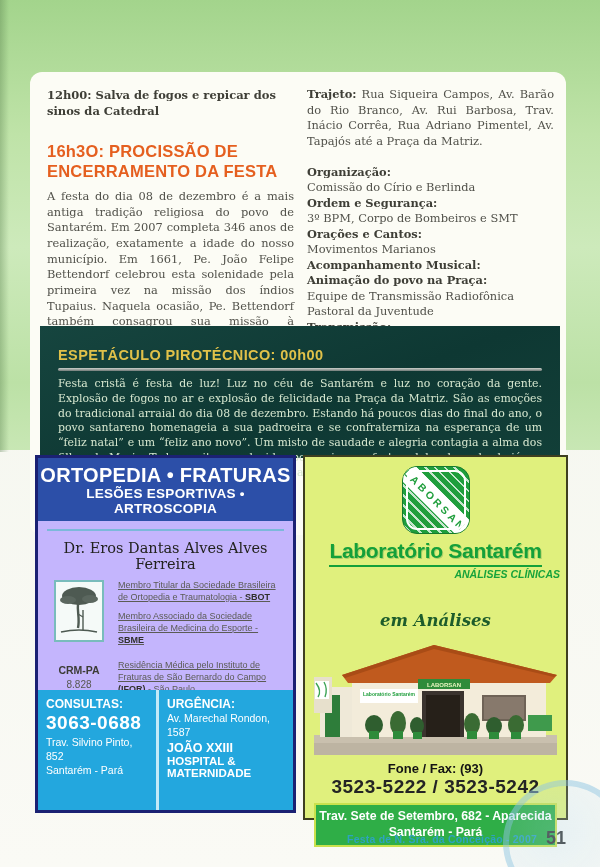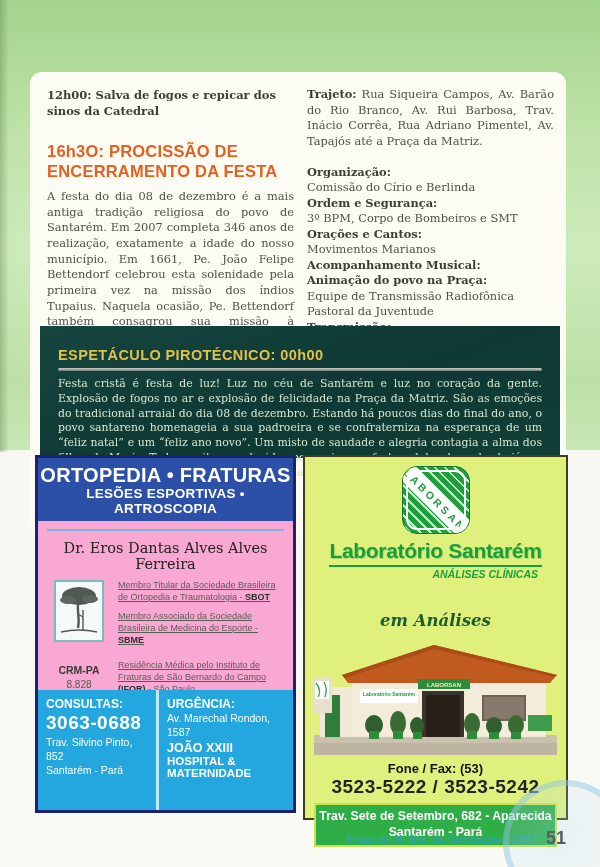--- a/index.html
+++ b/index.html
@@ -48,21 +48,21 @@
   .pyro-title {
     font-family:"Liberation Sans",sans-serif; font-weight:bold;
     color:#e0c149; font-size:14.5px; letter-spacing:.4px;
   }
   .pyro-rule { height:3px; margin:5px 0 6px; background:linear-gradient(180deg,#ccd1cc,#707a77); border-radius:2px; }
   .pyro-text { color:#d6e7cf; font-size:10.9px; line-height:1.36; text-align:justify; }
 
   
   .ad-left {
     position:absolute; left:35px; top:455px; width:261px; height:358px;
-    background:#f9a8d4; border:3px solid #1b2173;
+    background:#c4b5fd; border:3px solid #1b2173;
     font-family:"Liberation Sans",sans-serif;
   }
   .band { background:#2c4fa8; color:#fff; text-align:center; padding:6px 0 5px; }
   .band1 { font-size:20px; font-weight:bold; letter-spacing:.3px; line-height:1.1; }
   .band2 { font-size:13.5px; font-weight:bold; letter-spacing:.3px; }
   .thin-rule { border-top:2px solid #7cb9da; margin:8px 9px 0; }
   .doctor { font-family:"DejaVu Serif",serif; font-size:14.5px; color:#22221e; text-align:center; margin:9px 0 8px; }
 
   .cred-row { display:flex; padding:0 10px; margin-bottom:7px; }
   .cred-left { width:62px; flex:none; display:flex; align-items:flex-start; justify-content:center; }
@@ -105,21 +105,21 @@
   }
   .logo-band {
     position:absolute; left:-20%; top:50%; width:140%; height:20px;
     background:#fff; transform:translateY(-50%) rotate(45deg);
     display:flex; align-items:center; justify-content:center;
     color:#1f9e3c; font-weight:bold; font-size:10.5px; letter-spacing:3px;
   }
   .lab-name-wrap { display:inline-block; border-bottom:2px solid #14a03a; padding-bottom:2px; }
   .lab-name { color:#14a03a; font-size:21px; font-weight:bold; letter-spacing:-.3px;
               text-shadow:1px 1px 0 rgba(20,110,40,.25); }
-  .lab-sub { color:#17a33b; font-style:italic; font-weight:bold; font-size:10.5px; text-align:right; padding-right:28px; margin-top:1px; }
+  .lab-sub { color:#17a33b; font-style:italic; font-weight:bold; font-size:10.5px; text-align:right; padding-right:6px; margin-top:1px; }
   .tagline { font-family:"DejaVu Serif",serif; font-style:italic; font-weight:bold;
              color:#1d5c2b; font-size:16.5px; line-height:1.3; margin-top:9px; }
   .photo { display:block; margin:7px auto 0; }
   .phone-label { font-size:13px; font-weight:bold; color:#141414; margin-top:6px; }
   .phones { font-size:19px; font-weight:bold; color:#242424; letter-spacing:.5px; }
   .addr-box {
     margin:5px 9px 0; background:#2fae47; border:2px solid #c9e14d;
     color:#fff; font-weight:bold; font-size:12.3px; line-height:1.3; padding:4px 2px;
   }
 
@@ -309,21 +309,21 @@
         <rect x="99" y="93" width="9" height="7" fill="#2e8b3a"></rect>
       <ellipse cx="158" cy="85" rx="8" ry="11" fill="#3a6b33"></ellipse>
         <rect x="153" y="92" width="10" height="8" fill="#2e8b3a"></rect>
       <ellipse cx="180" cy="87" rx="8" ry="9" fill="#2f5e2f"></ellipse>
         <rect x="175" y="93" width="10" height="7" fill="#2e8b3a"></rect>
       <ellipse cx="202" cy="86" rx="8" ry="10" fill="#3a6b33"></ellipse>
         <rect x="197" y="93" width="10" height="7" fill="#2e8b3a"></rect>
     </g>
   </svg>
 
-  <div class="phone-label">Fone / Fax: (53)</div>
+  <div class="phone-label">Fone / Fax: (93)</div>
   <div class="phones">3523-5222 / 3523-5242</div>
   <div class="addr-box">
     <div>Trav. Sete de Setembro, 682 - Aparecida</div>
     <div>Santarém - Pará</div>
   </div>
 </div>
 
 <div class="footer">
   <span class="footer-text">Festa de N. Sra. da Conceição - 2007</span>
   <span class="page-num">51</span>

